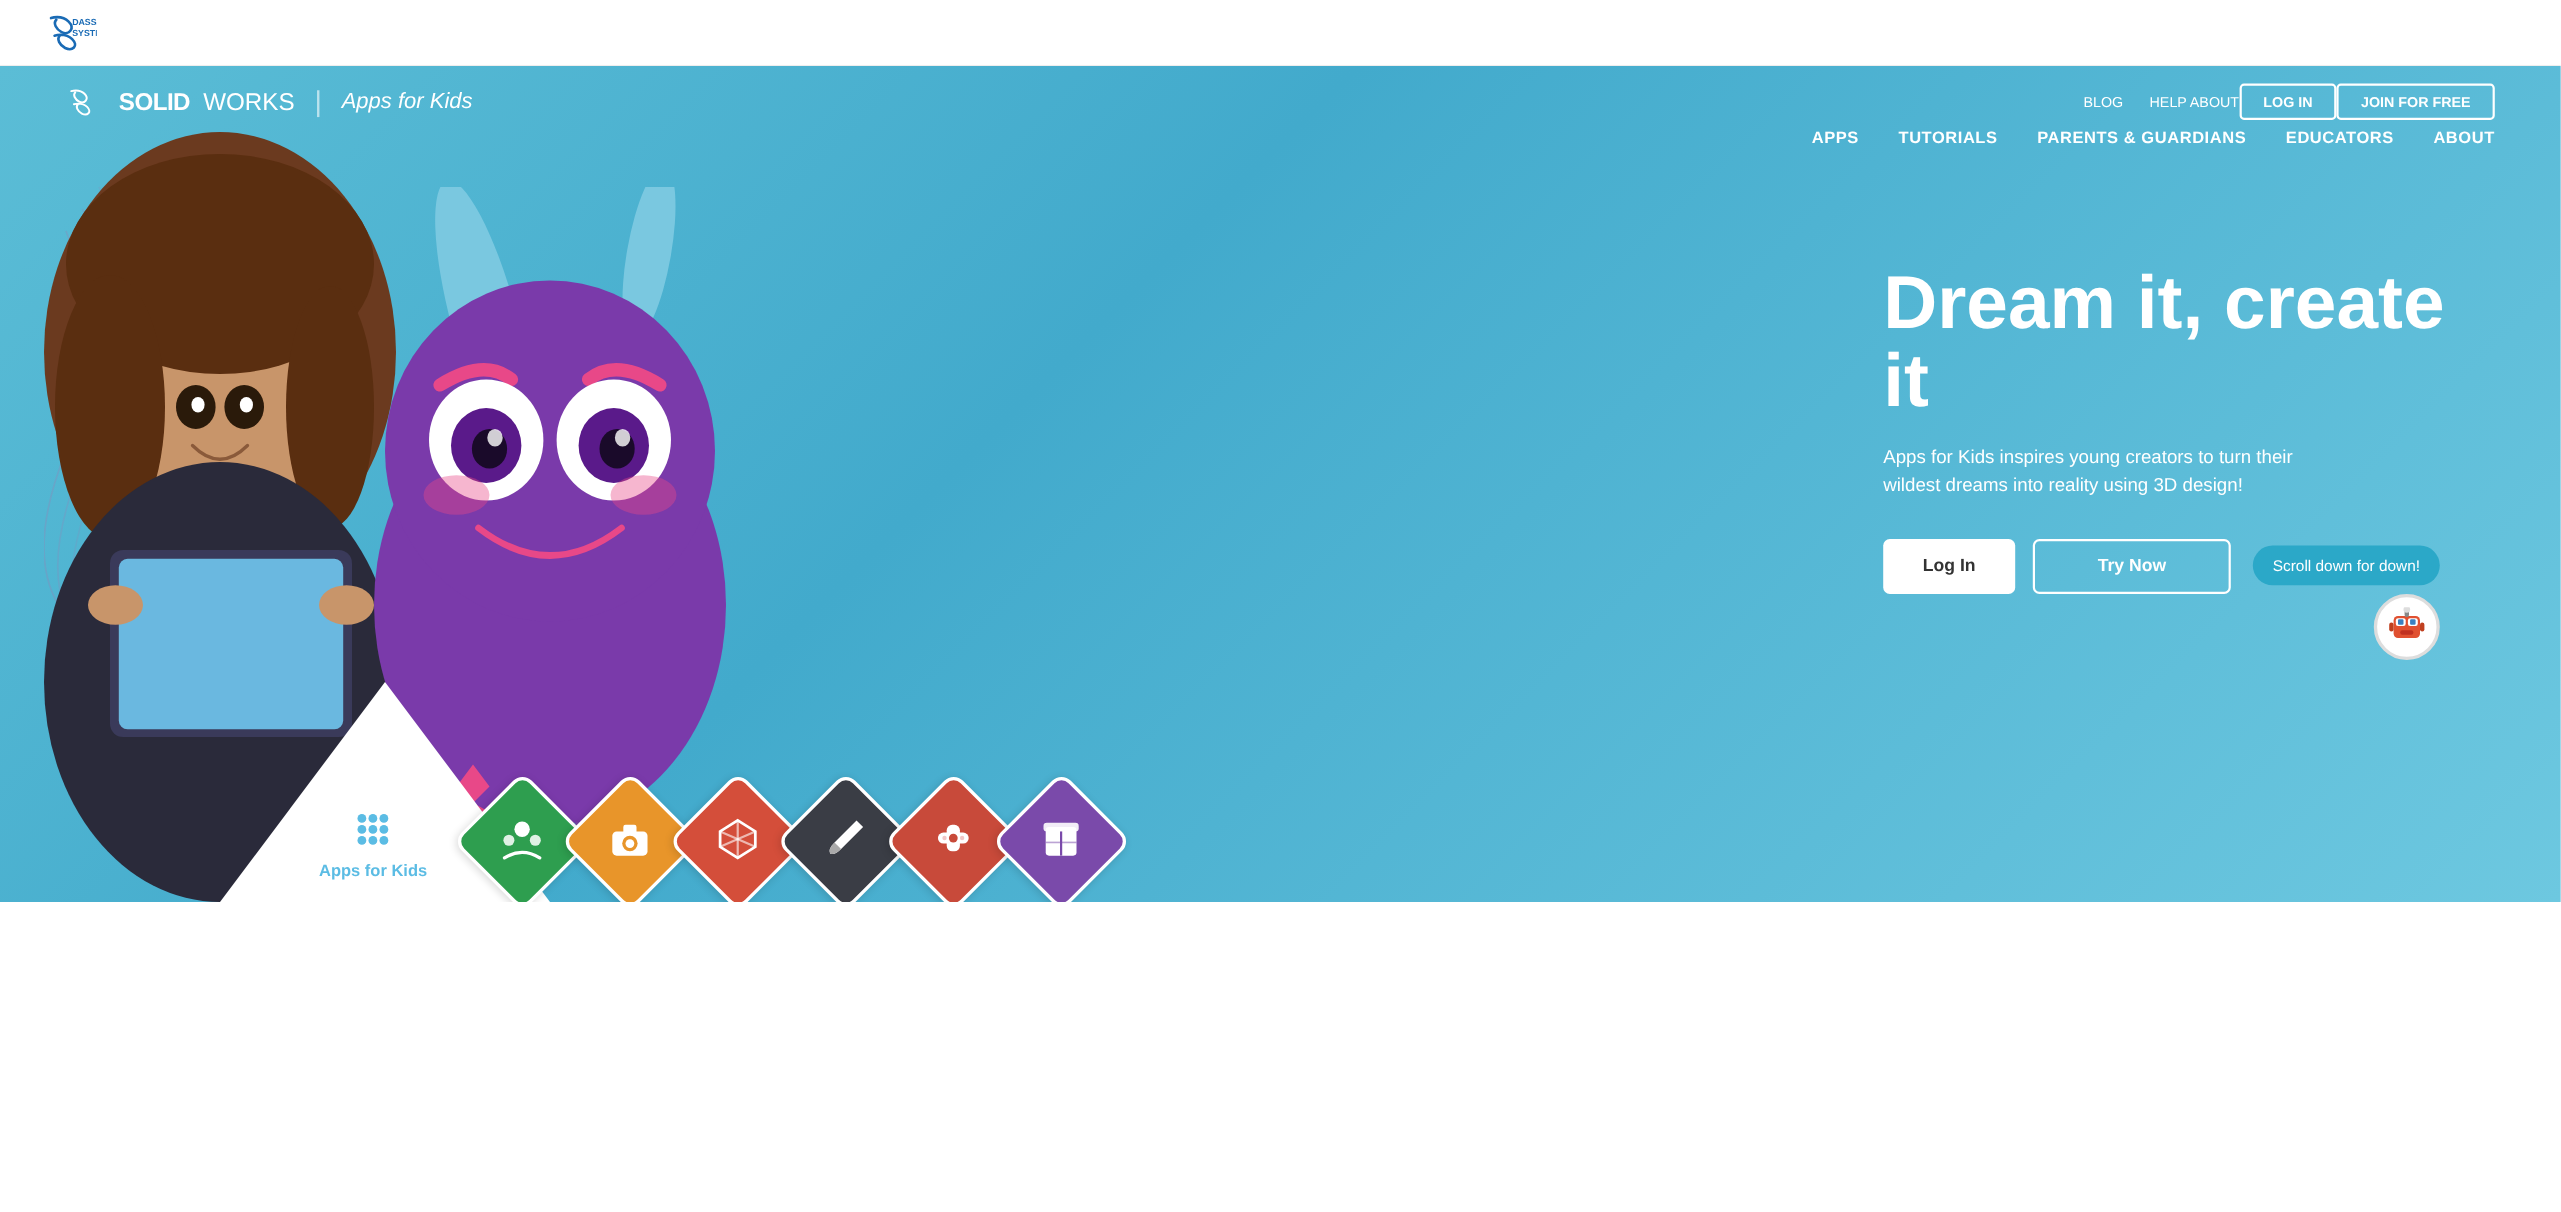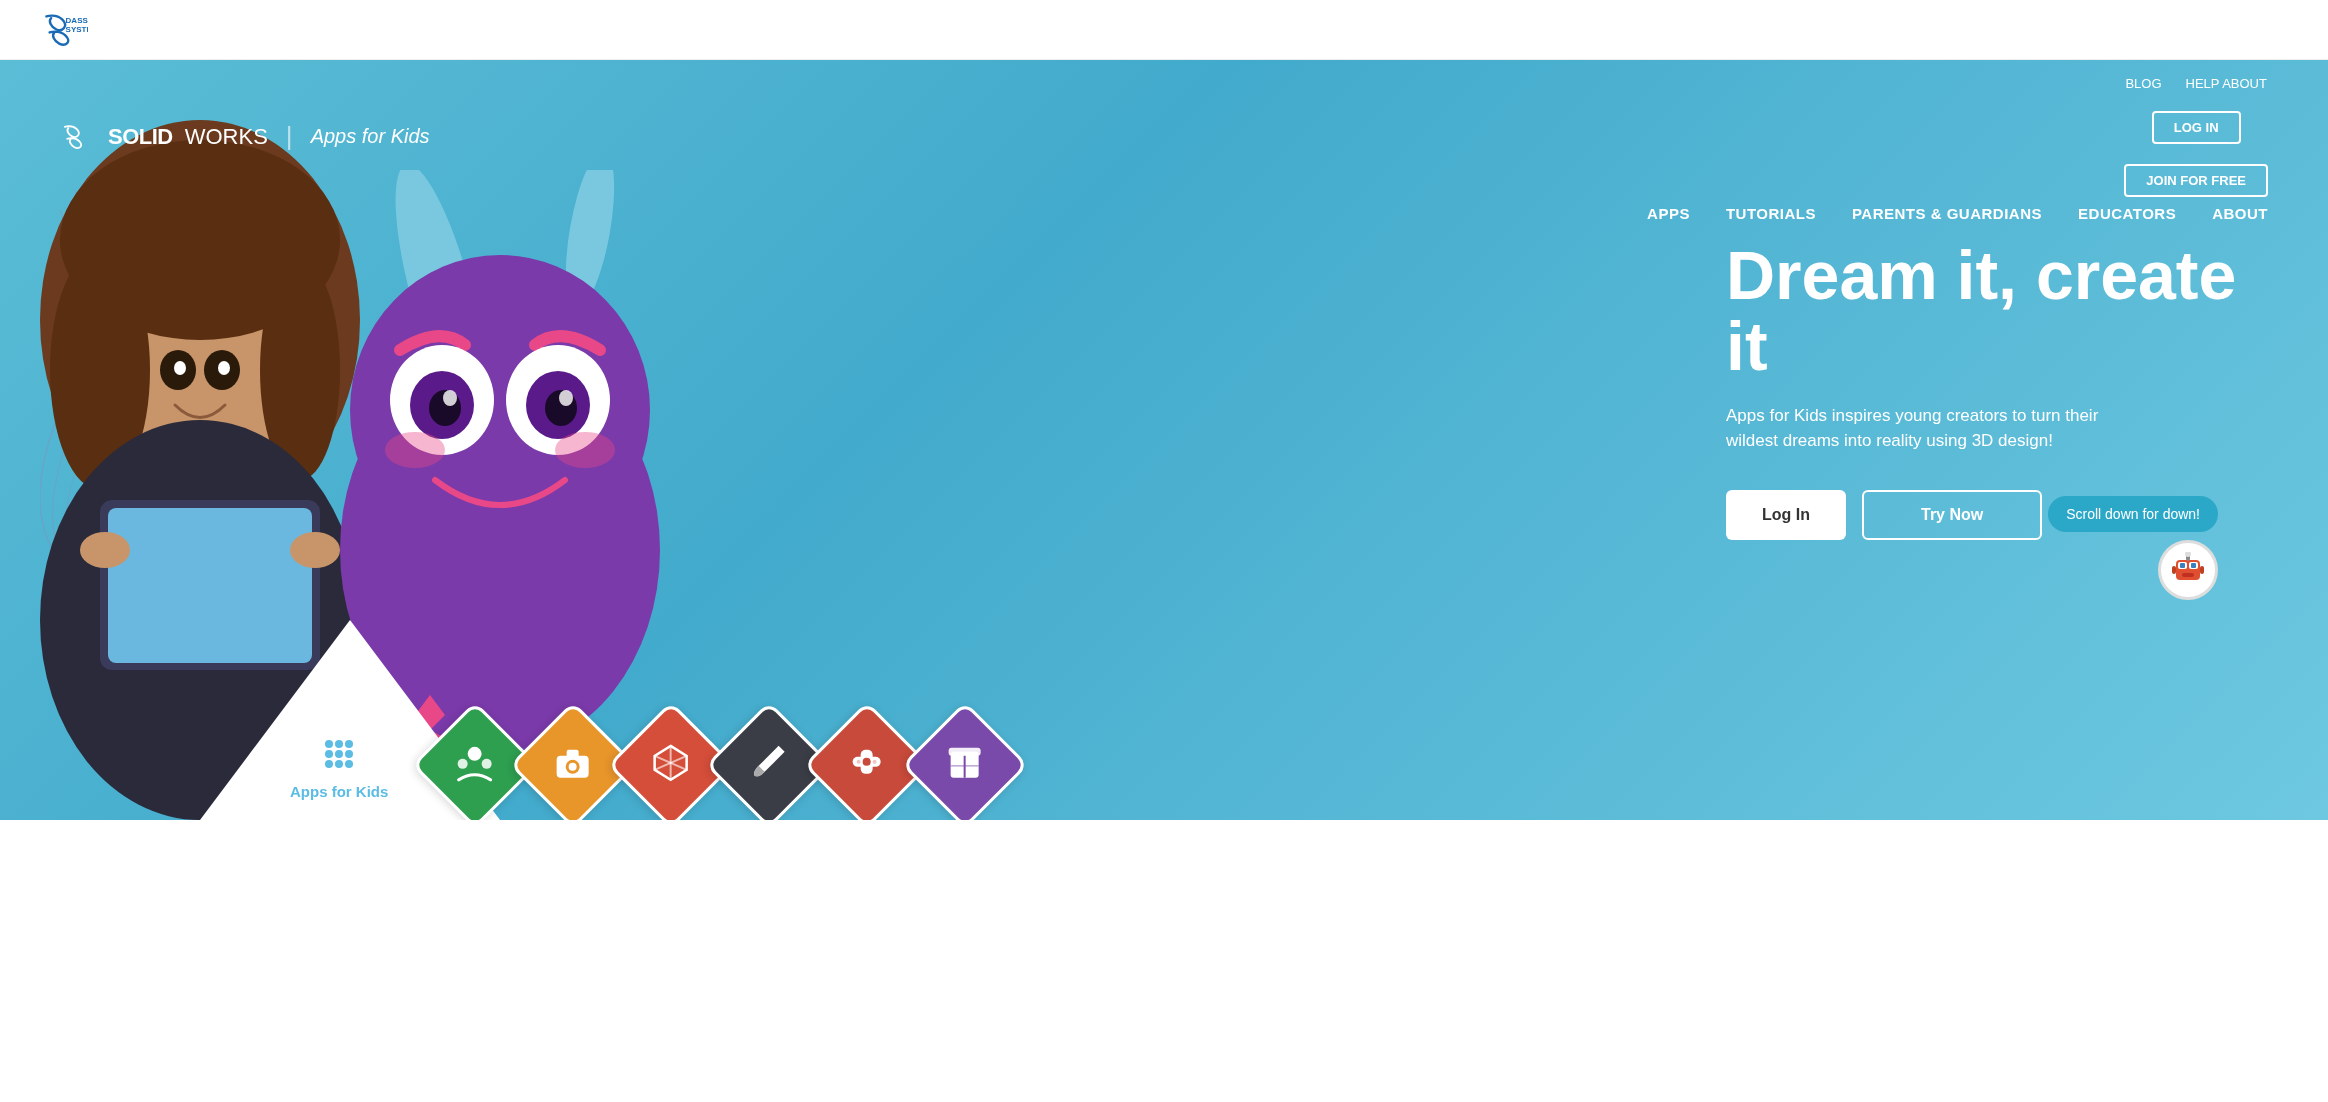--- a/index.html
+++ b/index.html
@@ -67,21 +67,21 @@
       padding: 7px 20px;
       border-radius: 4px;
       font-size: 13px;
       font-weight: 600;
       cursor: pointer;
     }
 
     
     .hero-content {
       position: absolute;
-      right: 82px;
+      right: 96px;
       top: 180px;
       max-width: 520px;
       z-index: 10;
     }
     .hero-title {
       font-size: 68px;
       font-weight: 900;
       color: #fff;
       line-height: 1.05;
       margin-bottom: 20px;
@@ -232,22 +232,20 @@
     .nav-bottom-row a {
       color: #fff;
       text-decoration: none;
       font-size: 15px;
       font-weight: 700;
       letter-spacing: 0.5px;
     }
     .nav-top-actions {
       display: flex;
       align-items: center;
-      gap: 20px;
-      flex-direction: column;
     }
     .nav-top-links {
       display: flex;
       gap: 24px;
       align-items: center;
     }
     .nav-top-links a {
       color: #fff;
       text-decoration: none;
       font-size: 13px;

